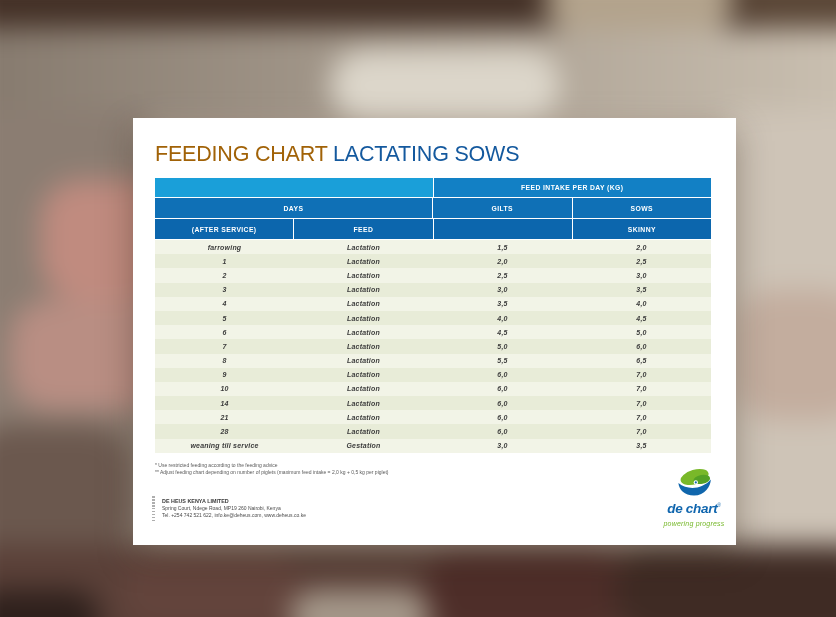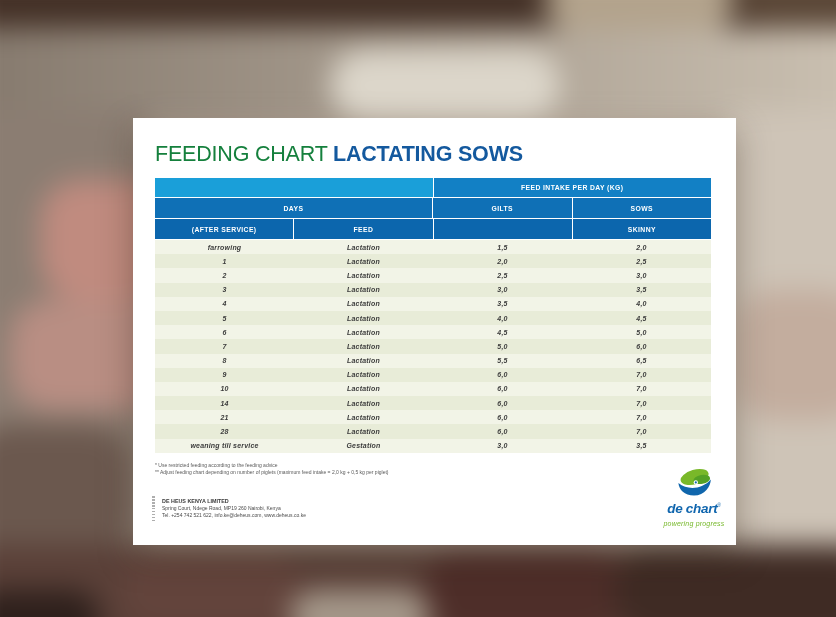--- a/index.html
+++ b/index.html
@@ -29,22 +29,22 @@
   .b-bot3{left:320px;top:620px;width:140px;height:55px;background:#a5988a;}
   .b-bot4{left:455px;top:575px;width:200px;height:90px;background:#4e2e29;}
   .b-bot5{left:645px;top:575px;width:255px;height:95px;background:#3f2b24;}
 
   
   .card{
     position:absolute;left:133px;top:118px;width:603px;height:427px;
     background:#ffffff;box-shadow:0 12px 32px rgba(40,25,15,.35);
   }
   .title{position:absolute;left:22px;top:24px;font-size:21.5px;letter-spacing:-.2px;white-space:nowrap;}
-  .title .t-reg{font-weight:400;color:#15803d;}
-  .title .t-bold{font-weight:700;color:#14599e;}
+  .title .t-reg{font-weight:400;color:#a16207;}
+  .title .t-bold{font-weight:400;color:#14599e;}
 
   
   .table{position:absolute;left:22px;top:60px;width:556px;}
   .hrow{display:grid;column-gap:1px;margin-bottom:1px;}
   .hrow1{grid-template-columns:1fr 1fr;height:19px;}
   .hrow2{grid-template-columns:2fr 1fr 1fr;height:20px;}
   .hrow3{grid-template-columns:1fr 1fr 1fr 1fr;height:20px;}
   .hcell{
     display:flex;align-items:center;justify-content:center;
     color:#fff;font-weight:bold;font-size:6.8px;letter-spacing:.4px;

